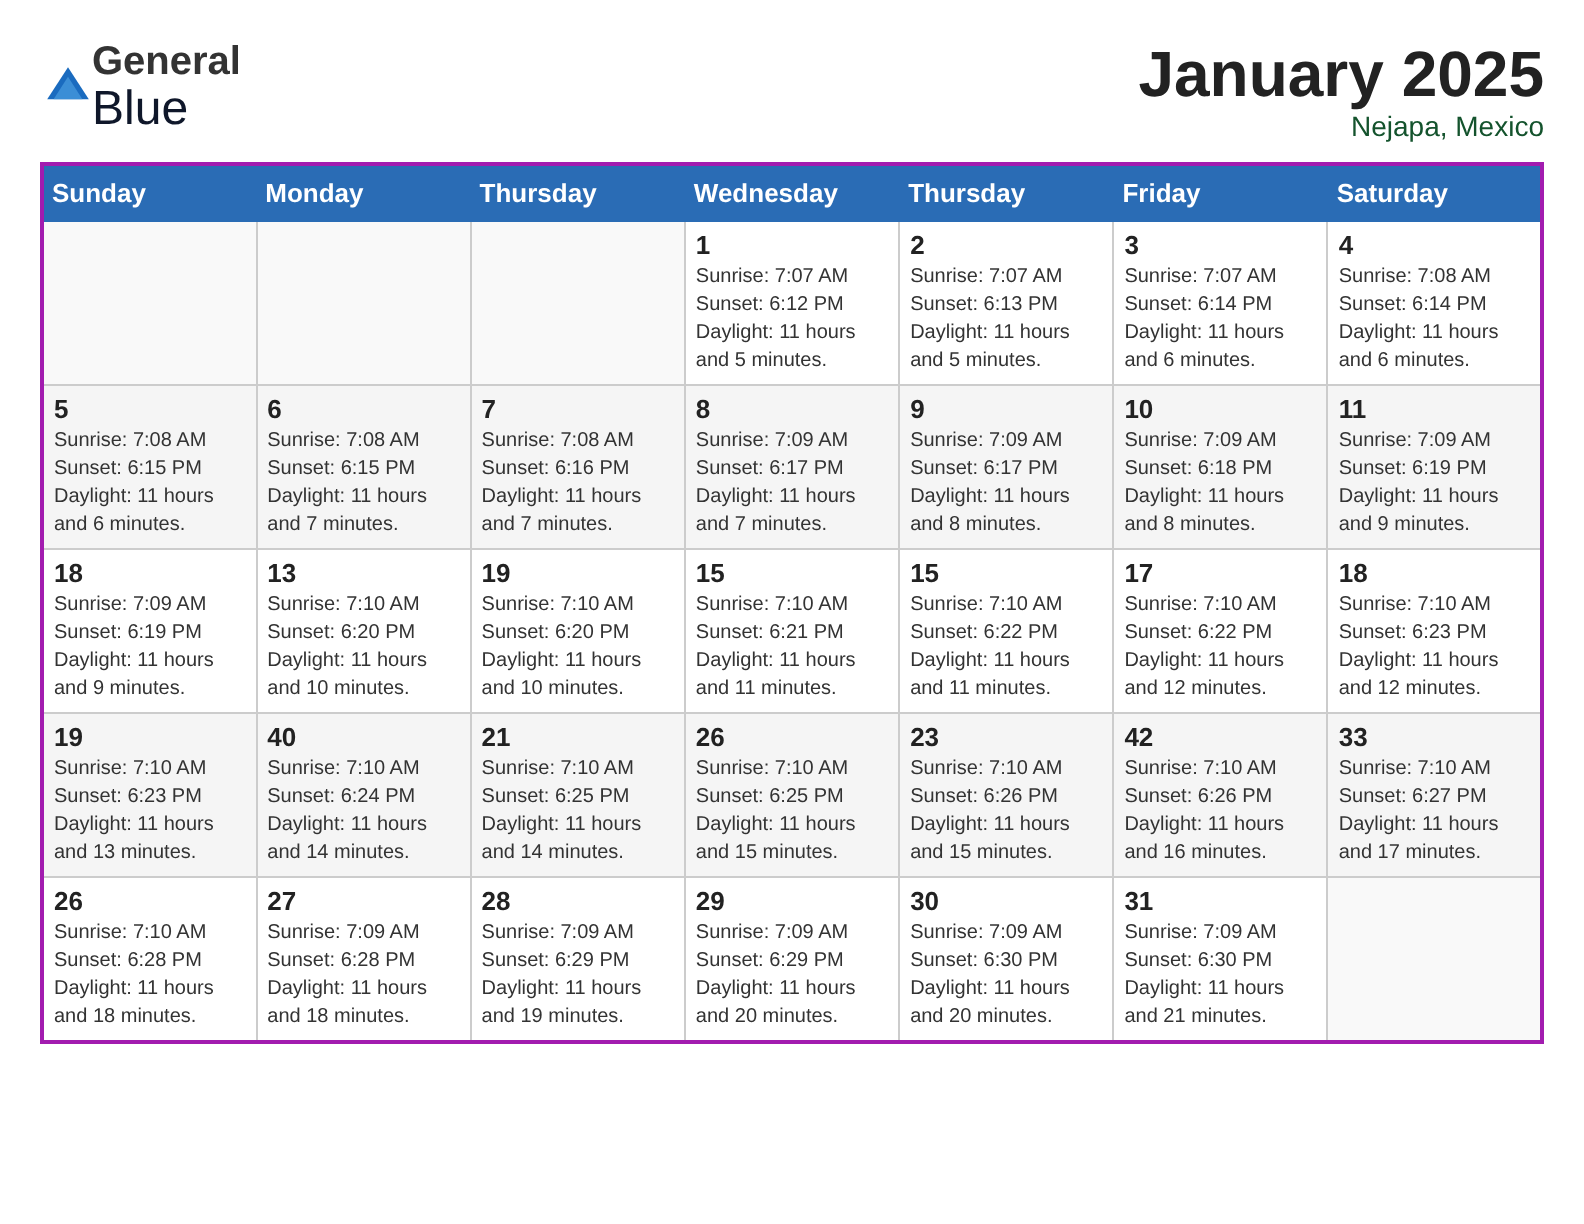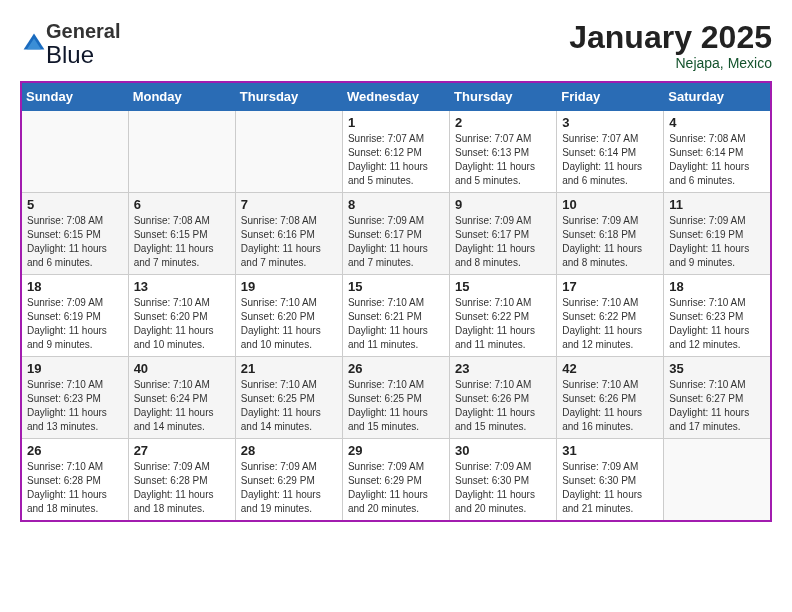--- a/index.html
+++ b/index.html
@@ -217,21 +217,21 @@
         </td>
         <td>
           <div class="day-num">23</div>
           <div class="day-info">Sunrise: 7:10 AM<br>Sunset: 6:26 PM<br>Daylight: 11 hours<br>and 15 minutes.</div>
         </td>
         <td>
           <div class="day-num">42</div>
           <div class="day-info">Sunrise: 7:10 AM<br>Sunset: 6:26 PM<br>Daylight: 11 hours<br>and 16 minutes.</div>
         </td>
         <td>
-          <div class="day-num">35</div>
+          <div class="day-num">33</div>
           <div class="day-info">Sunrise: 7:10 AM<br>Sunset: 6:27 PM<br>Daylight: 11 hours<br>and 17 minutes.</div>
         </td>
       </tr>
       <tr>
         <td>
           <div class="day-num">26</div>
           <div class="day-info">Sunrise: 7:10 AM<br>Sunset: 6:28 PM<br>Daylight: 11 hours<br>and 18 minutes.</div>
         </td>
         <td>
           <div class="day-num">27</div>

